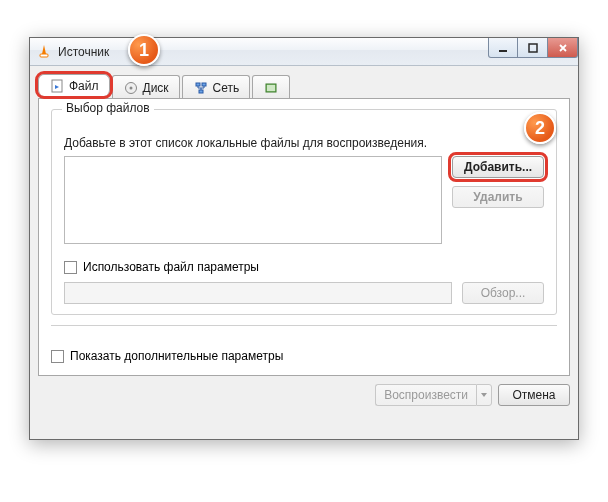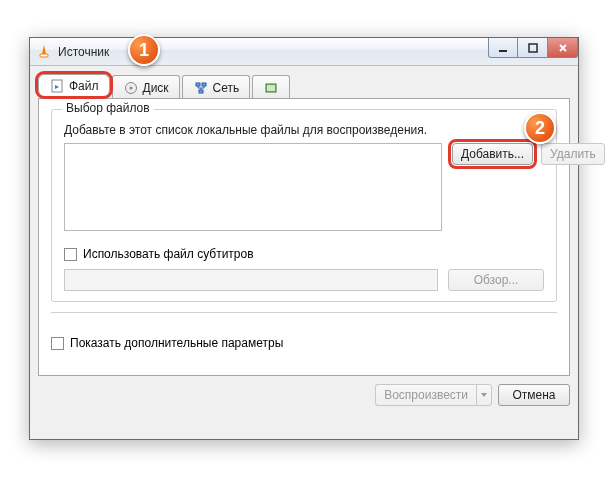--- a/index.html
+++ b/index.html
@@ -95,38 +95,38 @@
     border:1px solid #a7a7a7;
     background:#fff;
     height: 278px;
     padding:10px 12px 12px 12px;
     position:relative;
   }
   .groupbox {
     position:relative;
     border:1px solid #d0d0d0;
     border-radius:3px;
-    padding: 13px 12px 10px 12px;
+    padding: 26px 12px 10px 12px;
   }
   .groupbox .legend {
     position:absolute;
     top:-9px; left:10px;
     background:#fff;
     padding:0 4px;
     color:#222;
   }
   .hint { color:#222; margin-bottom:6px; }
   .filerow { display:flex; gap:10px; }
   .filelist {
     flex:1;
     height:88px;
     border:1px solid #b9b9b9;
     background:#fff;
   }
-  .sidebtns { width:92px; display:flex; flex-direction:row; gap:8px; }
+  .sidebtns { width:92px; display:flex; flex-direction:column; gap:8px;font-weight:bold; }
   .btn {
     height:22px;
     border:1px solid #9c9c9c;
     background: linear-gradient(#fbfbfb,#e6e6e6);
     border-radius:3px;
     display:flex; align-items:center; justify-content:center;
     color:#222;
     padding: 0 8px;
     cursor:default;
     white-space:nowrap;
@@ -279,25 +279,25 @@
         <div class="hint">Добавьте в этот список локальные файлы для воспроизведения.</div>
         <div class="filerow">
           <div class="filelist"></div>
           <div class="sidebtns">
             <div class="btn emph">Добавить...</div>
             <div class="btn disabled">Удалить</div>
           </div>
         </div>
         <div class="subsrow">
           <span class="checkbox"></span>
-          <span>Использовать файл субтитров</span>
+          <span>Использовать файл параметры</span>
         </div>
         <div class="browse-row">
           <div class="path"></div>
-          <div class="btn disabled" style="width:96px">Обзор...</div>
+          <div class="btn disabled" style="width:82px">Обзор...</div>
         </div>
       </div>
 
       <hr class="sep">
 
       <div class="bottomrow">
         <span class="checkbox"></span>
         <span>Показать дополнительные параметры</span>
         <span class="spacer"></span>
       </div>

